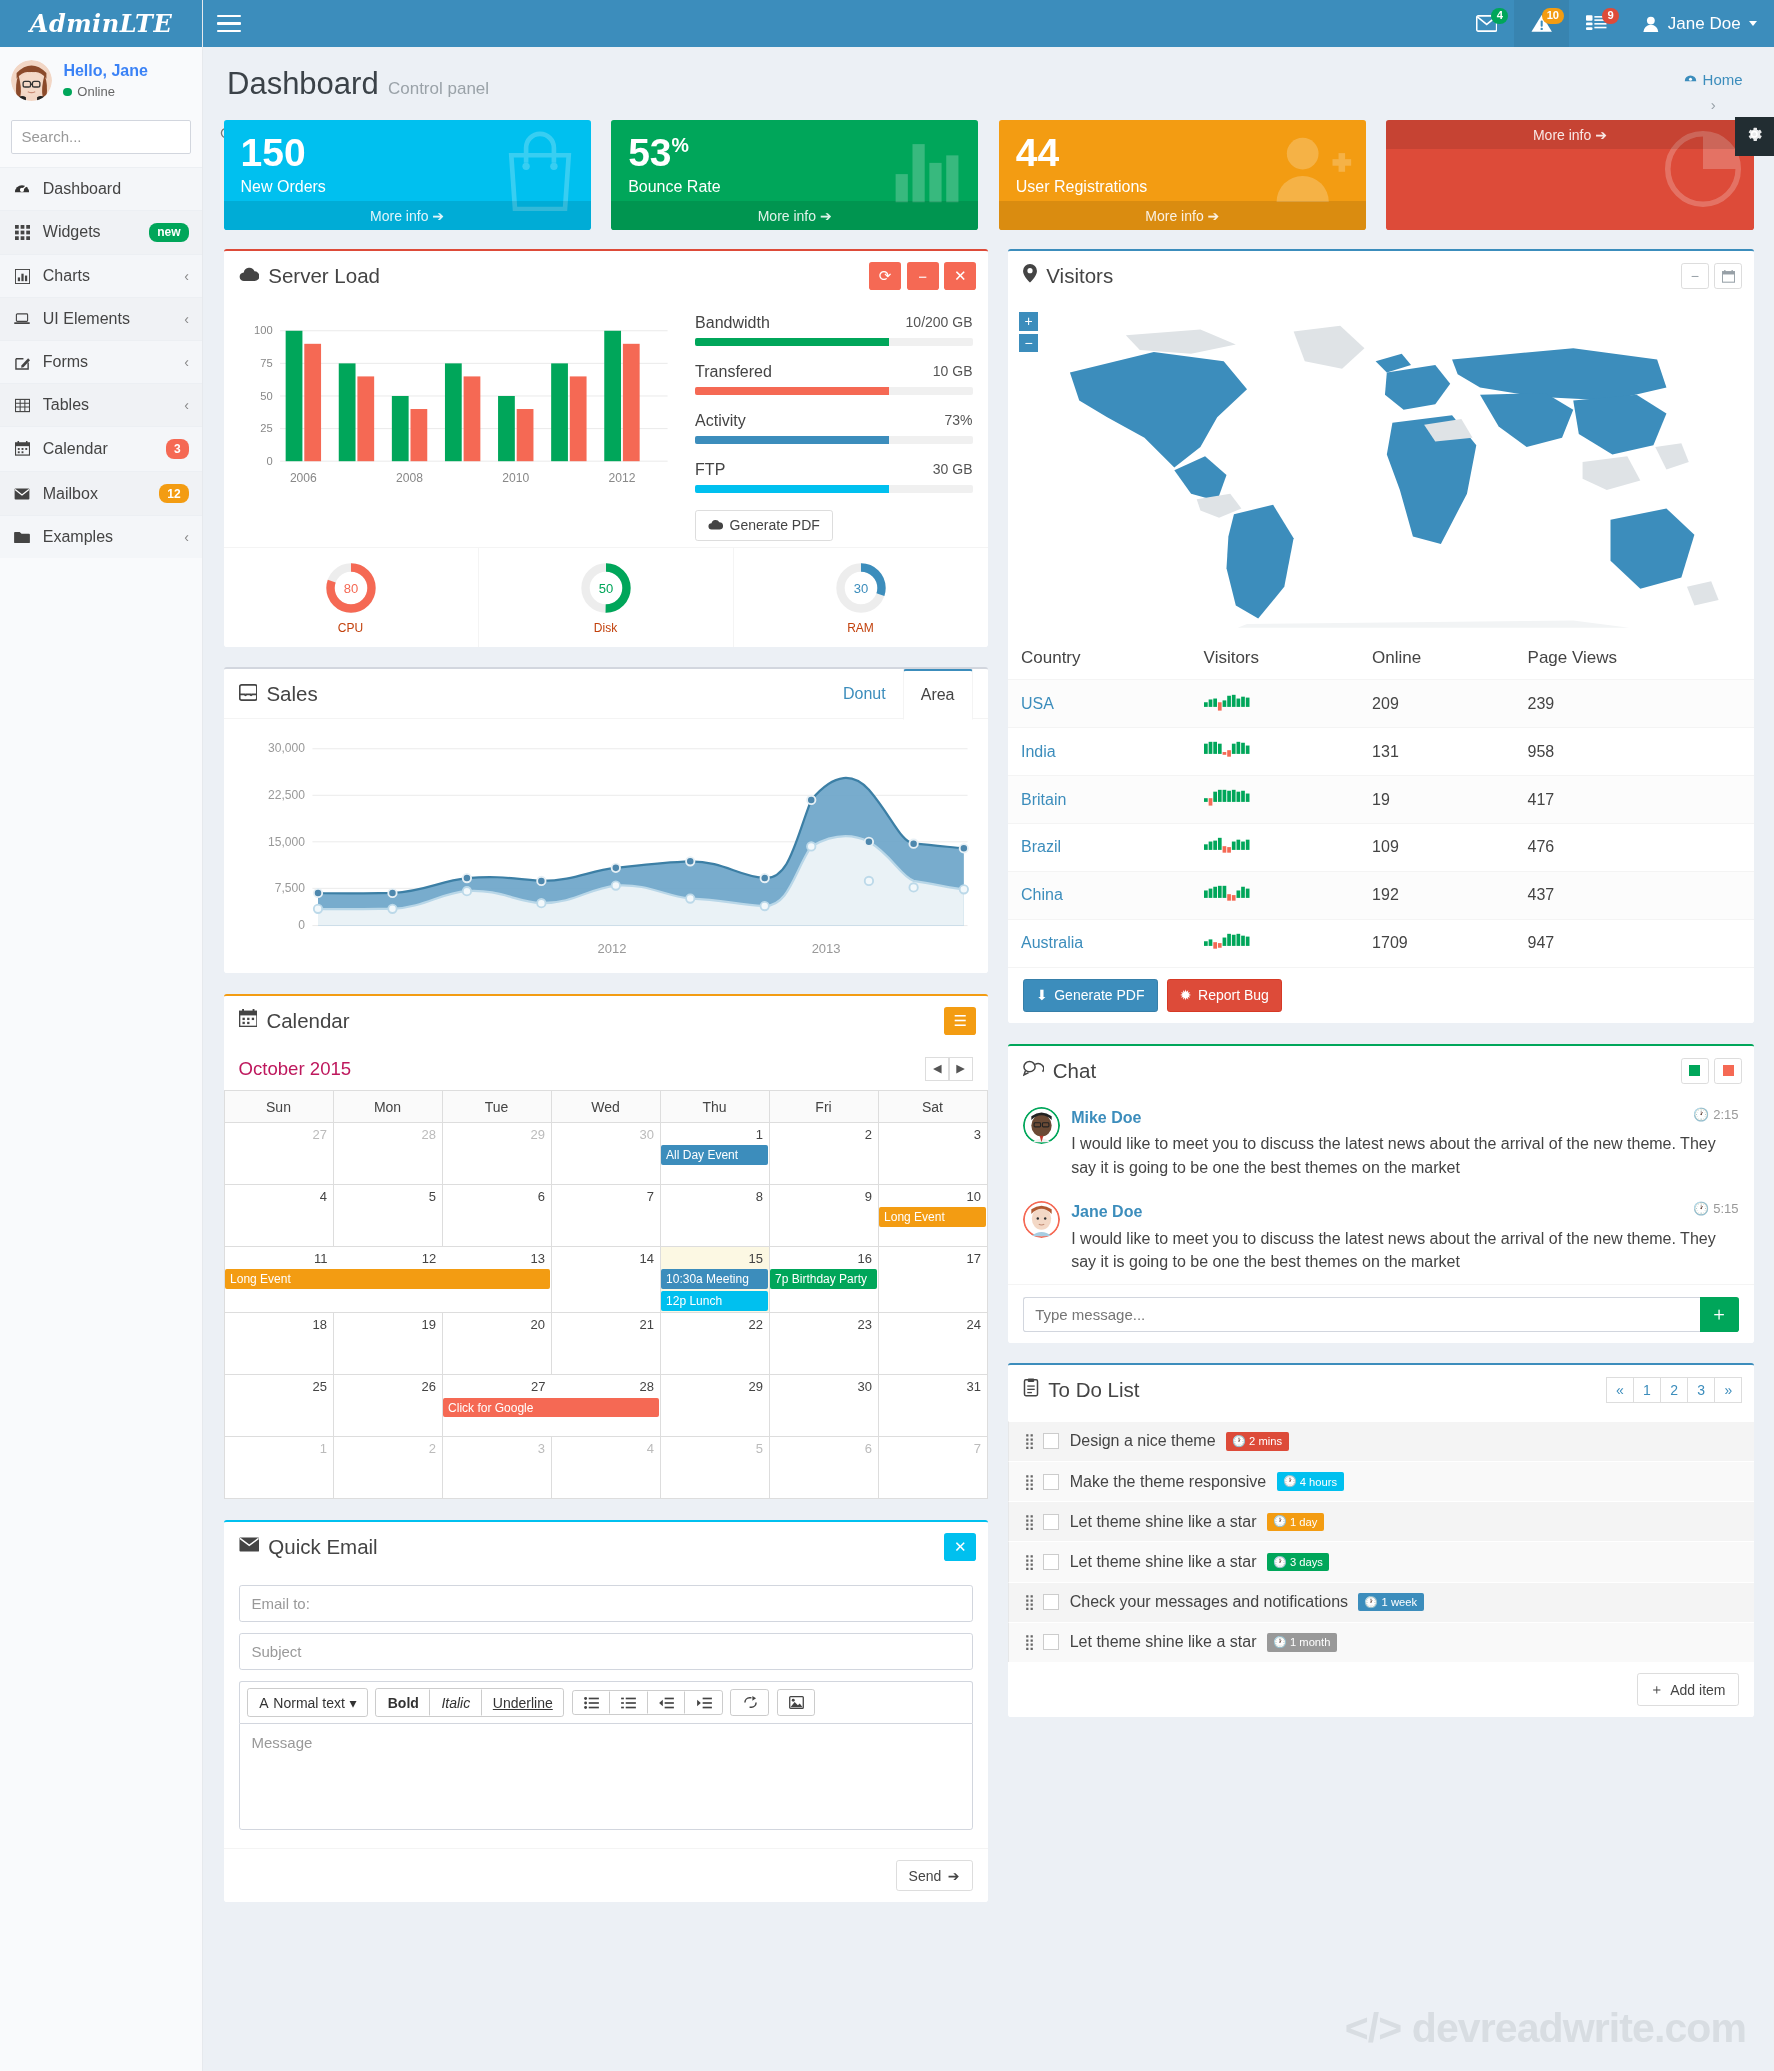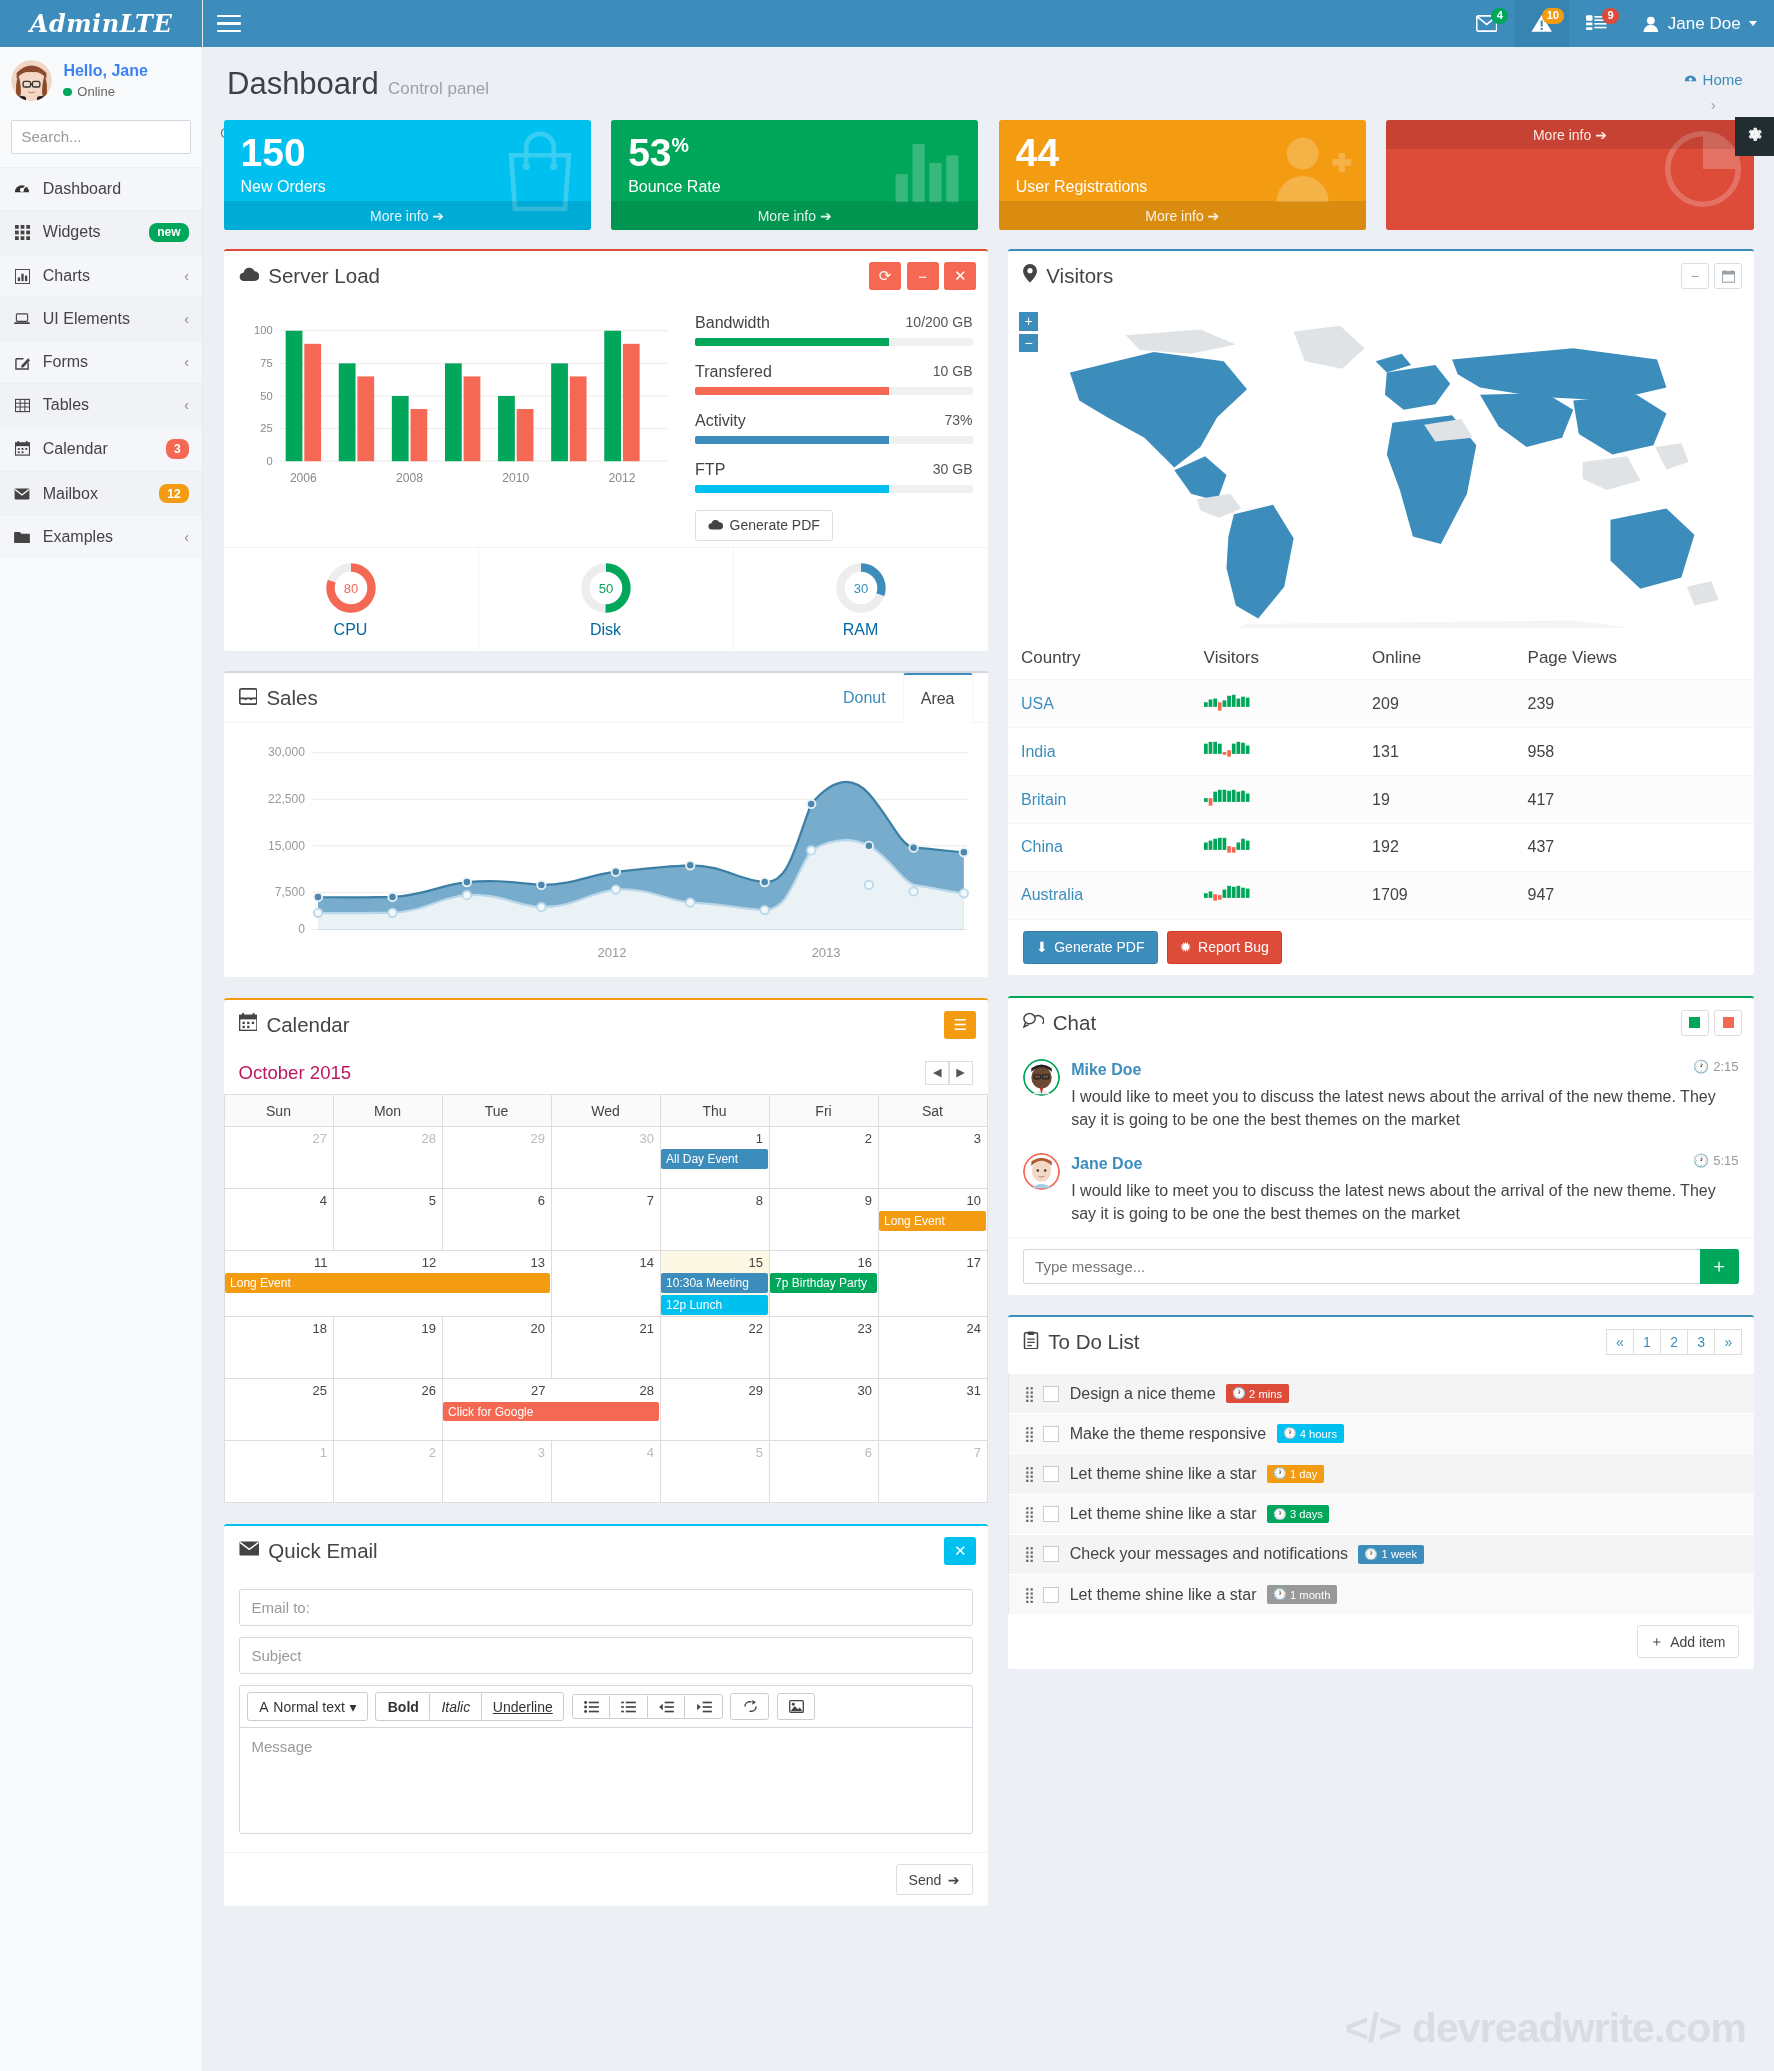--- a/index.html
+++ b/index.html
@@ -155,21 +155,21 @@
   .progress > div { height: 100%; }
   .btn-default {
     display:inline-flex; align-items:center; gap:6.5px; padding: 6.5px 12px; font-size: 14px;
     border: 0.9px solid #ddd; background:#fff; border-radius: 2.8px; color:#444; cursor:pointer;
   }
 
   
   .knob-row { display:flex; border-top: 0.9px solid #f4f4f4; }
   .knob-cell { flex:1; text-align:center; padding: 13px 0 11.2px; border-right: 0.9px solid #f4f4f4; }
   .knob-cell:last-child { border-right: 0; }
-  .knob-cell .lbl { font-size: 16px; color: #0369a1; margin-top: 1.9px; }
+  .knob-cell .lbl { font-size: 12px; color: #c2410c; margin-top: 1.9px; }
 
   
   .nav-tabs-row { display:flex; align-items:center; border-bottom:0.9px solid #f4f4f4; padding: 0 15px; height: 50px; }
   .nav-tabs-row .box-title { margin-right:auto; display:flex; align-items:center; gap:9.3px;}
   .tab-btn { padding: 15px 17px; font-size: 16px; color: #3c8dbc; cursor: pointer; }
   .tab-btn.active {
     color:#444; background:#fff; border: 0.9px solid #f4f4f4; border-bottom-color:#fff;
     border-top: 2.8px solid #3c8dbc; margin-bottom: -0.9px; border-radius: 2.8px 2.8px 0 0;
   }
 
@@ -1274,20 +1274,43 @@
                             <rect x="40" y="4" width="4" height="12"></rect>
                             <rect x="45" y="7" width="4" height="9"></rect>
                           </g>
                           <rect x="5" y="12" width="4" height="8" fill="#f56954"></rect>
                         </svg>
                     </td>
                     <td>19</td>
                     <td>417</td>
                   </tr>
                   <tr>
+                    <td><a>Brazil</a></td>
+                    <td>
+                      <svg width="52" height="20.5" viewBox="0 0 56 22">
+                          <g fill="#00a65a">
+                            <rect x="0" y="10" width="4" height="6"></rect>
+                            <rect x="5" y="7" width="4" height="9"></rect>
+                            <rect x="10" y="6" width="4" height="10"></rect>
+                            <rect x="15" y="3" width="4" height="13"></rect>
+                            <rect x="30" y="7" width="4" height="9"></rect>
+                            <rect x="35" y="5" width="4" height="11"></rect>
+                            <rect x="40" y="7" width="4" height="9"></rect>
+                            <rect x="45" y="5" width="4" height="11"></rect>
+                          </g>
+                          <g fill="#f56954">
+                            <rect x="20" y="12" width="4" height="7"></rect>
+                            <rect x="25" y="13" width="4" height="6"></rect>
+                          </g>
+                        </svg>
+                    </td>
+                    <td>109</td>
+                    <td>476</td>
+                  </tr>
+                  <tr>
                     <td><a>China</a></td>
                     <td>
                       <svg width="52" height="20.5" viewBox="0 0 56 22">
                           <g fill="#00a65a">
                             <rect x="0" y="8" width="4" height="8"></rect>
                             <rect x="5" y="6" width="4" height="10"></rect>
                             <rect x="10" y="4" width="4" height="12"></rect>
                             <rect x="15" y="3" width="4" height="13"></rect>
                             <rect x="20" y="3" width="4" height="13"></rect>
                             <rect x="35" y="8" width="4" height="8"></rect>

